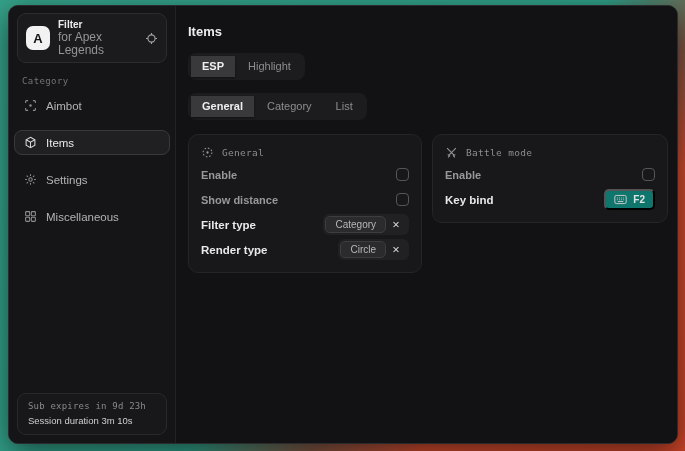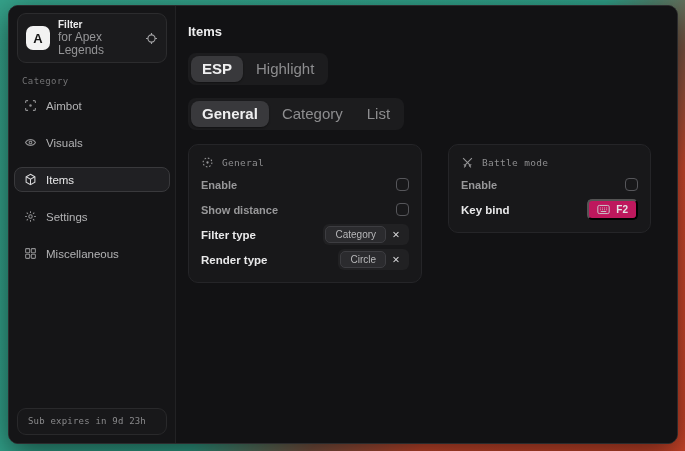--- a/index.html
+++ b/index.html
@@ -81,31 +81,31 @@
   .main { flex: 1; background: #121214; padding: 10px 14px 0 12px; }
   .page-title { font-size: 13px; font-weight: 700; color: #ededee; margin: 8px 0 14px 0; }
   .tab-group {
     display: inline-flex; align-items: center; gap: 2px;
     background: #1c1c1e; border-radius: 8px; padding: 3px;
     margin-bottom: 13px;
   }
   .tab-row { display: block; }
   .tab {
     border: none; background: transparent; cursor: pointer;
-    font-family: inherit; font-size: 15px; color: #8d8d8f;
-    padding: 4px 11px; border-radius: 8px; line-height: 1.2;
+    font-family: inherit; font-size: 11px; color: #8d8d8f;
+    padding: 4px 11px; border-radius: 0; line-height: 1.2;
   }
   .tab.selected { background: #39393c; color: #efeff0; font-weight: 600; box-shadow: 0 1px 2px rgba(0,0,0,.4); }
   .panels { display: flex; gap: 10px; align-items: flex-start; margin-top: 1px; }
   .panel {
     background: #18181a; border: 1px solid #252528; border-radius: 10px;
     padding: 8px 12px 10px 12px;
   }
   .panel.general { width: 234px; }
-  .panel.battle  { width: 203px; margin-left: 16px; }
+  .panel.battle  { width: 236px; }
   .panel-head {
     display: flex; align-items: center; gap: 8px;
     color: #8d8d8f; padding: 3px 0 3px 0;
     font-family: "DejaVu Sans Mono", monospace; font-size: 9.5px; letter-spacing: .3px;
   }
   .panel-head .head-icon { display: flex; color: #98989a; }
   .row {
     display: flex; align-items: center; justify-content: space-between;
     min-height: 25px;
   }
@@ -123,21 +123,21 @@
   .select-value {
     border: 1px solid #3d3d41; background: #2b2b2e; border-radius: 5px;
     padding: 2px 9px; font-size: 10px; color: #b7b7b9;
   }
   .clear-btn {
     border: none; background: transparent; color: #d6d6d8;
     font-size: 9.5px; padding: 0 7px 0 6px; cursor: pointer; line-height: 1;
   }
   .keybind-chip {
     display: inline-flex; align-items: center; gap: 6px;
-    background: #be185d; border-radius: 5px; padding: 3px 8px;
+    background: #0f766e; border-radius: 5px; padding: 3px 8px;
     color: #e2e2e3; font-size: 10px; font-weight: 600; cursor: pointer;
   }
   .keybind-chip .kb-icon { display: flex; color: #c9c9cb; }
   svg { display: block; }
 </style>
 </head>
 <body>
 
 <div class="stage">
   <div class="window">
@@ -163,29 +163,20 @@
         <button class="nav-item">
           <span class="nav-icon">
             <svg width="13" height="13" viewBox="0 0 16 16" fill="none" stroke="currentColor" stroke-width="1.3">
               <path d="M2 5V3.2A1.2 1.2 0 013.2 2H5M11 2h1.8A1.2 1.2 0 0114 3.2V5M14 11v1.8a1.2 1.2 0 01-1.2 1.2H11M5 14H3.2A1.2 1.2 0 012 12.8V11"></path>
               <circle cx="8" cy="8" r="1.5" fill="currentColor" stroke="none"></circle>
             </svg>
           </span>
           <span>Aimbot</span>
         </button>
 
-        <button class="nav-item">
-          <span class="nav-icon">
-            <svg width="13" height="13" viewBox="0 0 16 16" fill="none" stroke="currentColor" stroke-width="1.3">
-              <path d="M1.8 8s2.4-3.8 6.2-3.8S14.2 8 14.2 8 11.8 11.8 8 11.8 1.8 8 1.8 8z"></path>
-              <circle cx="8" cy="8" r="1.7"></circle>
-            </svg>
-          </span>
-          <span>Visuals</span>
-        </button>
 
         <button class="nav-item selected">
           <span class="nav-icon">
             <svg width="13" height="13" viewBox="0 0 16 16" fill="none" stroke="currentColor" stroke-width="1.3">
               <path d="M8 1.6l5.4 3v6.8L8 14.4l-5.4-3V4.6z"></path>
               <path d="M2.6 4.6L8 7.6l5.4-3M8 7.6v6.8"></path>
             </svg>
           </span>
           <span>Items</span>
         </button>
@@ -208,20 +199,21 @@
               <rect x="2" y="9" width="5" height="5" rx="1"></rect>
               <rect x="9" y="9" width="5" height="5" rx="1"></rect>
             </svg>
           </span>
           <span>Miscellaneous</span>
         </button>
       </nav>
 
       <div class="sidebar-footer">
         <div class="footer-line1">Sub expires in 9d 23h</div>
+        <div class="footer-line2">Session duration 3m 10s</div>
       </div>
     </aside>
 
     <main class="main">
       <h1 class="page-title">Items</h1>
 
       <div class="tab-row">
         <div class="tab-group">
           <button class="tab selected">ESP</button>
           <button class="tab">Highlight</button>

